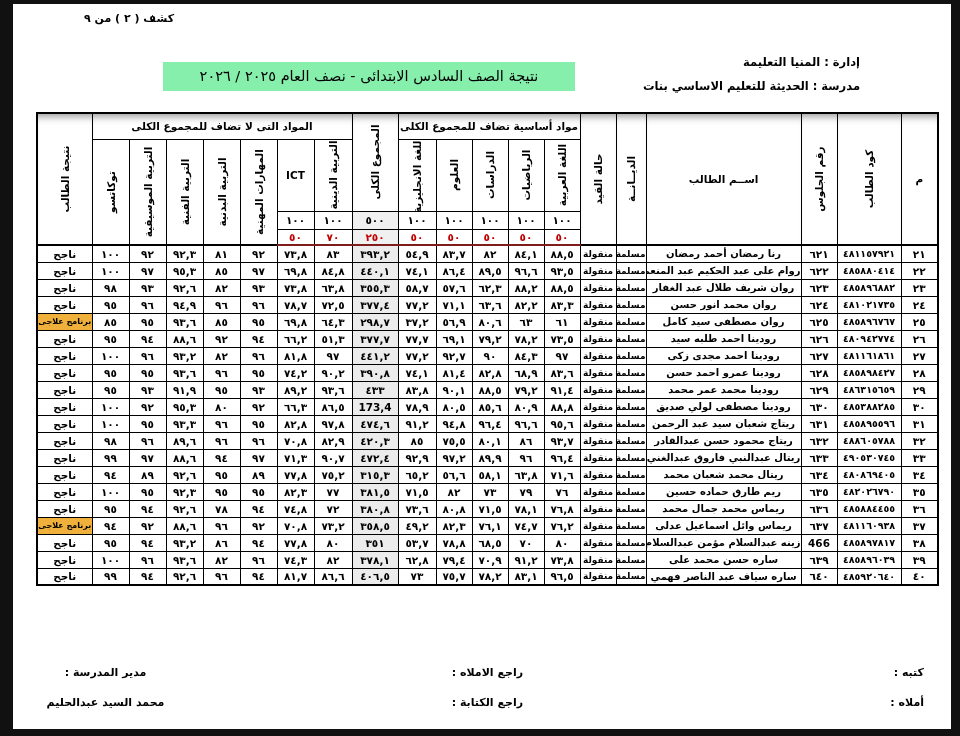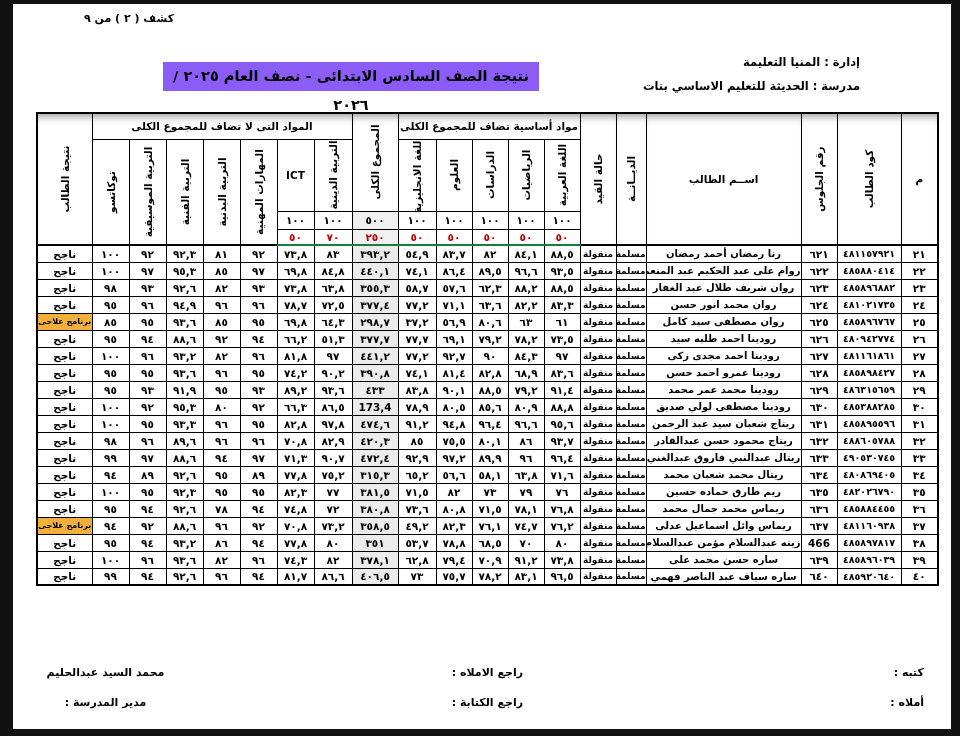--- a/index.html
+++ b/index.html
@@ -5,39 +5,39 @@
   html,body{margin:0;padding:0;}
   body{
     width:960px;height:736px;position:relative;overflow:hidden;background:#ffffff;
     font-family:"DejaVu Sans","Liberation Sans",sans-serif;direction:rtl;color:#000;
   }
   .frame{position:absolute;inset:0;pointer-events:none;
     border-top:4px solid #111;border-bottom:7px solid #111;
     border-left:13px solid #111;border-right:9px solid #111;z-index:50;}
   .sheet-label{position:absolute;top:12px;left:84px;font-size:11px;font-weight:bold;direction:rtl;}
   .admin{position:absolute;top:50px;right:100px;text-align:right;font-size:11.5px;font-weight:bold;line-height:24px;}
-  .title{position:absolute;top:62px;left:163px;width:376px;height:29px;background:#8b5cf6;
-    font-weight:bold;font-size:14.5px;text-align:center;line-height:29px;}
+  .title{position:absolute;top:62px;left:163px;width:412px;height:29px;background:#86efac;
+    font-weight:normal;font-size:14.5px;text-align:center;line-height:29px;}
   
   table.tbl{position:absolute;top:112px;left:36px;width:901px;border-collapse:collapse;
     table-layout:fixed;direction:rtl;border:2px solid #000;}
   .tbl th,.tbl td{border:1px solid #000;padding:0;text-align:center;vertical-align:middle;
     font-weight:bold;overflow:hidden;}
   .tbl thead th{font-size:10.5px;background:#fff;}
   tr.rA{height:26px;} tr.rB{height:72px;} tr.rC{height:18px;} tr.rD{height:16px;}
   tbody tr{height:17px;}
   tbody td{font-size:10.5px;white-space:nowrap;}
   .vcell{position:relative;}
   .vcell .v{position:absolute;top:50%;left:50%;transform:translate(-50%,-50%) rotate(-90deg);
     white-space:nowrap;font-size:10.5px;}
   .group{font-size:11.5px;}
   .shadeTop{box-shadow:inset 0 9px 9px -7px rgba(0,0,0,.45);}
   .totalHead{background:linear-gradient(180deg,#a9a9a9,#d9d9d9 55%,#e9e9e9);}
   .rC td{font-size:10.5px;font-weight:bold;}
-  .rD td{color:#c00000;font-size:10.5px;border-bottom:2px solid #15803d;}
+  .rD td{color:#c00000;font-size:10.5px;border-bottom:2px solid #7f1d1d;}
   .rC .c-total,.rD .c-total{background:#f0f0f0;}
   .c-total{border-left:2px solid #000;border-right:2px solid #000;}
   tbody .c-total{background:#ececec;}
   tbody tr:first-child td{border-top:2px solid #000;}
   .c-name{text-align:right;padding:0 3px 0 1px;font-size:10px;}
   .c-code{font-size:9.5px;}
   .c-religion,.c-status{font-size:9px;}
   .c-result{font-size:10.5px;margin-top:17px;}
   .c-result.remedial{background:#efb13c;font-size:8px;}
   
@@ -610,15 +610,15 @@
 
 <div class="f-right">
   <div>كتبه :</div>
   <div>أملاه :</div>
 </div>
 <div class="f-center">
   <div>راجع الاملاه :</div>
   <div>راجع الكتابة :</div>
 </div>
 <div class="f-left">
+  <div>مدير المدرسة :</div>
   <div>محمد السيد عبدالحليم</div>
-  <div>مدير المدرسة :</div>
 </div>
 
 </body></html>

